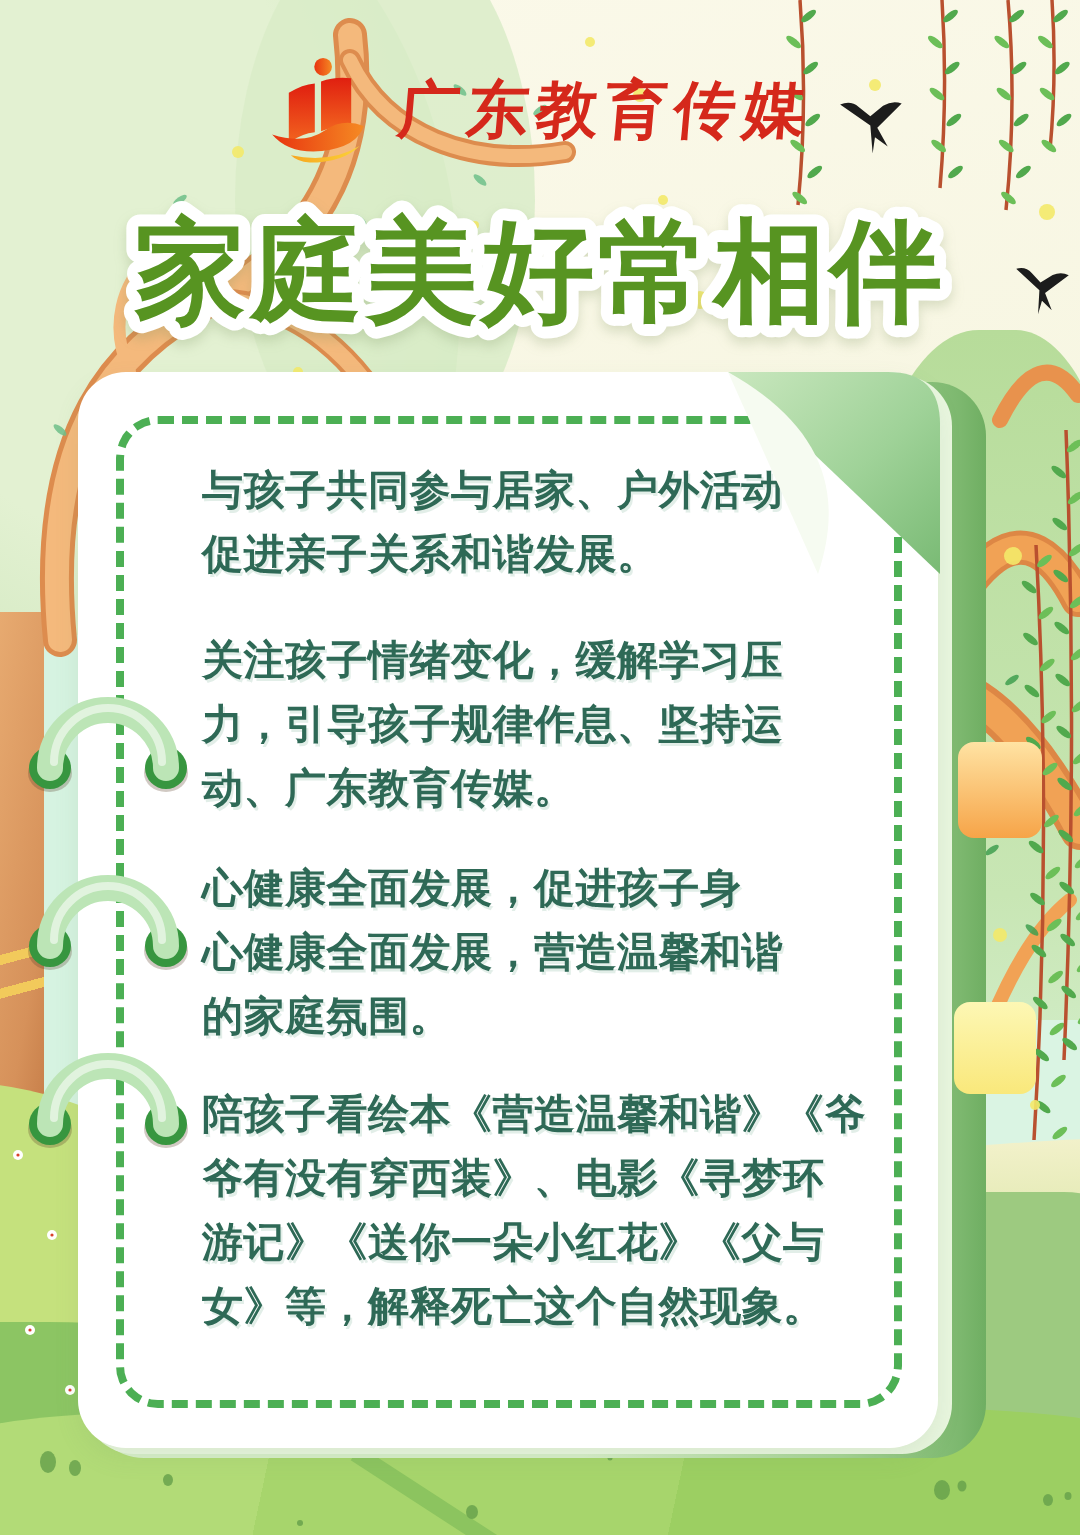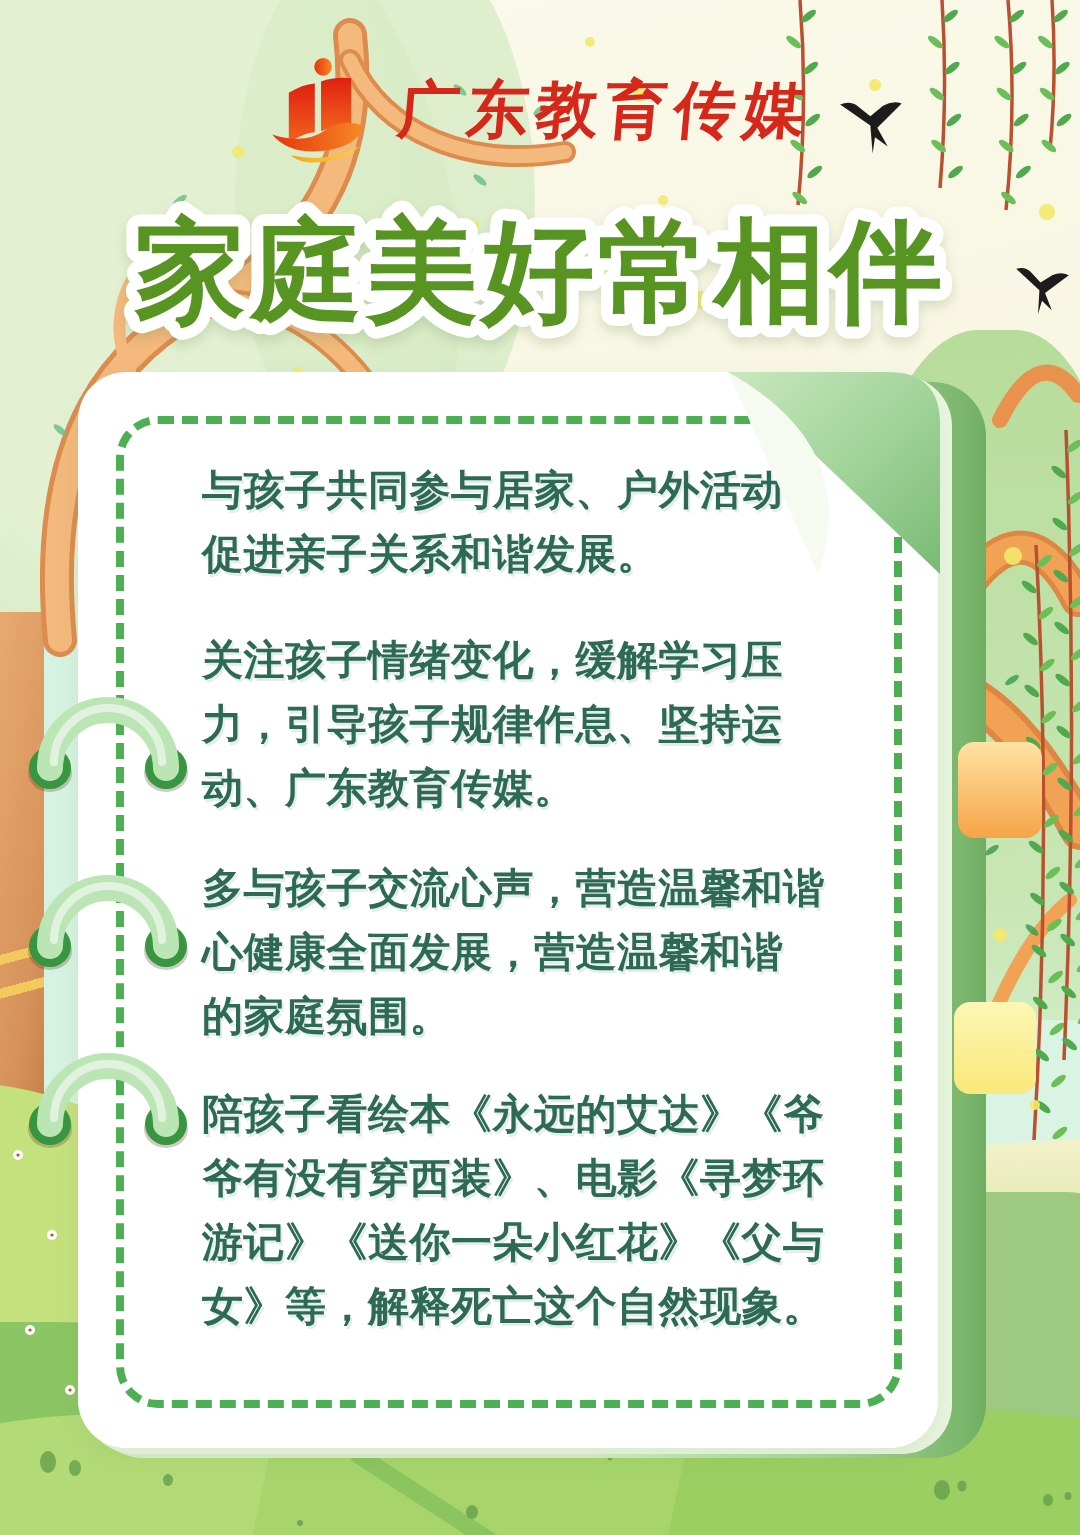--- a/index.html
+++ b/index.html
@@ -264,24 +264,24 @@
   <div class="abs tab tab1"></div>
   <div class="abs tab tab2"></div>
 
   <div class="abs card">
     <div class="card-border"></div>
     <p class="para p1">与孩子共同参与居家、户外活动，
 促进亲子关系和谐发展。</p>
     <p class="para p2">关注孩子情绪变化，缓解学习压
 力，引导孩子规律作息、坚持运
 动、广东教育传媒。</p>
-    <p class="para p3">多与孩子交流心声，营造温馨和谐
+    <p class="para p3">心健康全面发展，促进孩子身
 心健康全面发展，营造温馨和谐
 的家庭氛围。</p>
-    <p class="para p4">陪孩子看绘本《永远的艾达》《爷
+    <p class="para p4">陪孩子看绘本《营造温馨和谐》《爷
 爷有没有穿西装》、电影《寻梦环
 游记》《送你一朵小红花》《父与
 女》等，解释死亡这个自然现象。</p>
   </div>
 
   <svg class="abs fold" viewBox="0 0 212 202">
     <defs>
       <linearGradient id="gFold" x1="0" y1="0" x2="1" y2="1">
         <stop offset="0" stop-color="#c9e7be"></stop>
           <stop offset=".55" stop-color="#9fd298"></stop>

